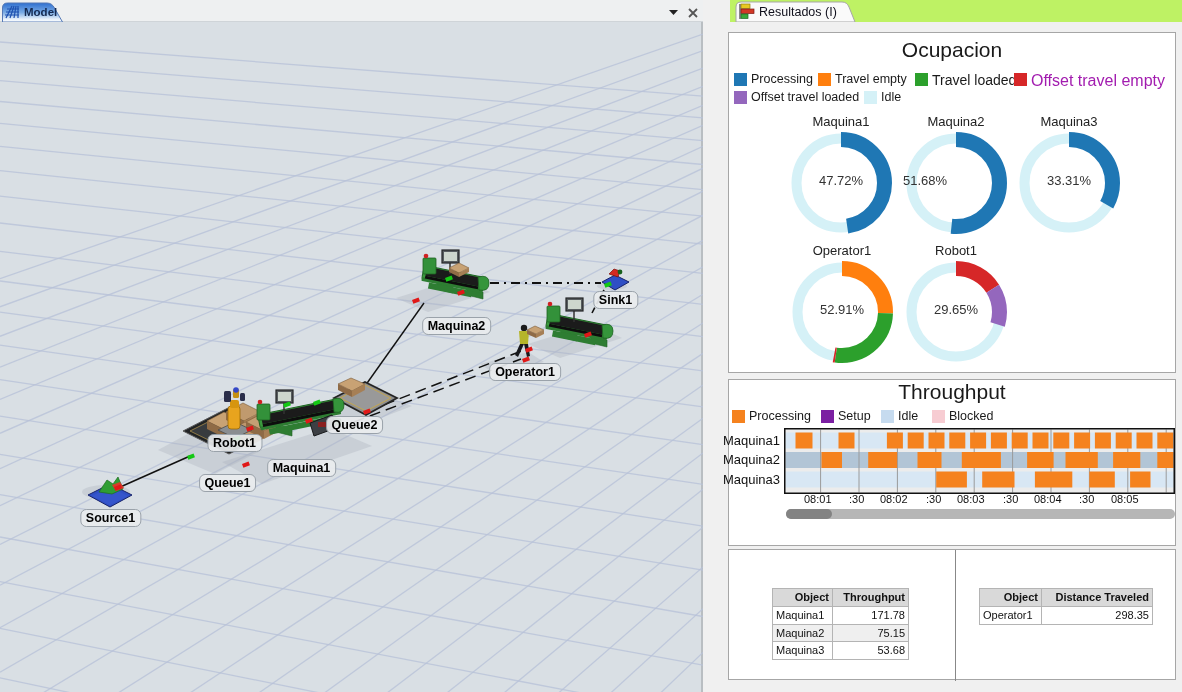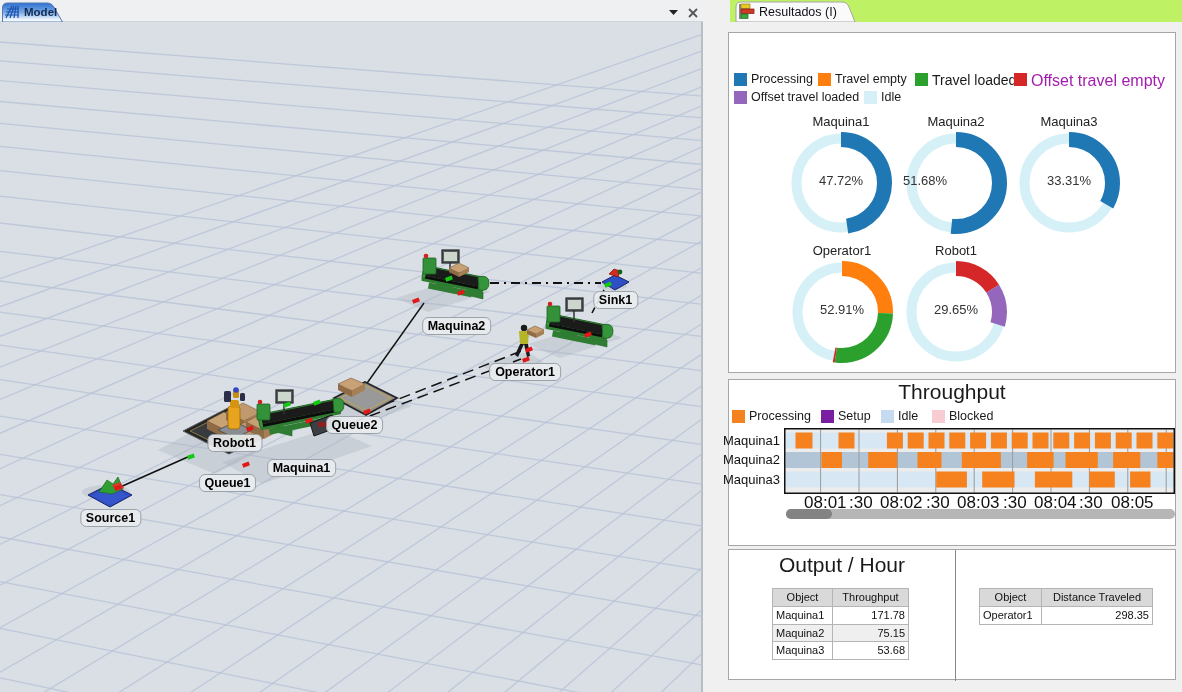--- a/index.html
+++ b/index.html
@@ -3,21 +3,21 @@
 * { margin:0; padding:0; box-sizing:border-box; }
 body { width:1182px; height:692px; font-family:"Liberation Sans",sans-serif;
        background:#f0f0f0; position:relative; overflow:hidden; }
 .lbl { position:absolute; transform:translateX(-50%); background:rgba(233,236,238,0.92);
        border:1px solid #9aa2aa; border-radius:6px; padding:1px 5px;
        font-size:12.5px; font-weight:bold; color:#000; white-space:nowrap; }
 .box { position:absolute; background:#fff; border:1px solid #a6a6a6; }
 .title { position:absolute; width:100%; text-align:center; font-size:21px; color:#1a1a1a; }
 table { border-collapse:collapse; font-size:11px; color:#111; }
 td,th { border:1px solid #b4b4b4; padding:2px 3px; line-height:12.75px; }
-th { background:#d9d9d9; font-weight:normal; text-align:center; white-space:nowrap; }
+th { background:#d9d9d9; font-weight:bold; text-align:right; white-space:nowrap; }
 td.num { text-align:right; }
 </style></head><body>
 
 <div style="position:absolute;left:0;top:0;width:703px;height:22px;background:#eef0f1;border-bottom:1px solid #cfd4d8">
   <svg width="703" height="22" style="position:absolute;left:0;top:0">
     <defs>
         <linearGradient id="tabg" x1="0" y1="0" x2="0" y2="1">
       <stop offset="0" stop-color="#2e6fd0"></stop>
           <stop offset="0.5" stop-color="#7aabe4"></stop>
       <stop offset="0.85" stop-color="#e8f1fb"></stop>
@@ -241,20 +241,21 @@
       <rect x="9" y="4" width="2" height="15" fill="#888"></rect>
       <rect x="11" y="4" width="9" height="4.5" fill="#e8c822" stroke="#907c10" stroke-width="0.7"></rect>
       <rect x="11" y="9" width="13" height="4.5" fill="#d23826" stroke="#7c1812" stroke-width="0.7"></rect>
       <rect x="11" y="14" width="7" height="4.5" fill="#3aa83a" stroke="#1c6c20" stroke-width="0.7"></rect>
     </g>
     <text x="29" y="16" font-size="12.5" fill="#10101c">Resultados (I)</text>
   </svg>
 </div>
 
 <div class="box" style="left:728px;top:32px;width:448px;height:341px">
+  <div class="title" style="top:5px">Ocupacion</div>
   <div style="position:absolute;left:5px;top:40px;width:13px;height:13px;background:#1f77b4;"></div>
     <div style="position:absolute;left:22px;top:39px;font-size:12.5px;color:#1a1a1a;white-space:nowrap">Processing</div>
   <div style="position:absolute;left:89px;top:40px;width:13px;height:13px;background:#ff7f0e;"></div>
     <div style="position:absolute;left:106px;top:39px;font-size:12.5px;color:#1a1a1a;white-space:nowrap">Travel empty</div>
   <div style="position:absolute;left:186px;top:40px;width:13px;height:13px;background:#2ca02c;"></div>
     <div style="position:absolute;left:203px;top:39px;font-size:14px;color:#1a1a1a;white-space:nowrap">Travel loaded</div>
   <div style="position:absolute;left:285px;top:40px;width:13px;height:13px;background:#d62728;"></div>
     <div style="position:absolute;left:302px;top:39px;font-size:16px;color:#a21caf;white-space:nowrap">Offset travel empty</div>
   <div style="position:absolute;left:5px;top:58px;width:13px;height:13px;background:#9467bd;"></div>
     <div style="position:absolute;left:22px;top:57px;font-size:12.5px;color:#1a1a1a;white-space:nowrap">Offset travel loaded</div>
@@ -369,39 +370,38 @@
 <rect x="327.6" y="22.5" width="27.2" height="16" fill="#f5821e"></rect>
 <rect x="371.8" y="22.5" width="16.2" height="16" fill="#f5821e"></rect>
 <rect x="150.7" y="42" width="30.7" height="16" fill="#f5821e"></rect>
 <rect x="196.7" y="42" width="32.3" height="16" fill="#f5821e"></rect>
 <rect x="249.4" y="42" width="37.4" height="16" fill="#f5821e"></rect>
 <rect x="303.8" y="42" width="25.5" height="16" fill="#f5821e"></rect>
 <rect x="344.6" y="42" width="20.4" height="16" fill="#f5821e"></rect>
     </g>
     <rect x="0.75" y="0.75" width="389.5" height="64.5" fill="none" stroke="#111" stroke-width="1.5"></rect>
   </svg>
-  <div style="position:absolute;left:56px;top:113px;width:389px;height:14px;font-size:17px;color:#111">
+  <div style="position:absolute;left:56px;top:113px;width:389px;height:14px;font-size:11px;color:#111">
     <span style="position:absolute;left:19px">08:01</span>
       <span style="position:absolute;left:64px">:30</span>
     <span style="position:absolute;left:95px">08:02</span>
       <span style="position:absolute;left:141px">:30</span>
     <span style="position:absolute;left:172px">08:03</span>
       <span style="position:absolute;left:218px">:30</span>
     <span style="position:absolute;left:249px">08:04</span>
       <span style="position:absolute;left:294px">:30</span>
     <span style="position:absolute;left:326px">08:05</span>
   </div>
   <div style="position:absolute;left:57px;top:129px;width:389px;height:10px;border-radius:5px;background:#b6b6b6">
     <div style="position:absolute;left:0;top:0;width:46px;height:10px;border-radius:5px;background:#838383"></div>
   </div>
 </div>
 
 <div class="box" style="left:728px;top:549px;width:448px;height:131px">
   <div style="position:absolute;left:226px;top:0;width:1px;height:131px;background:#888"></div>
-  <div class="title" style="left:0;width:226px;top:3px">Output / Hour</div>
   <table style="position:absolute;left:43px;top:38px">
     <tbody>
         <tr>
           <th style="width:60px">Object</th>
           <th style="width:76px">Throughput</th>
         </tr>
     <tr>
           <td>Maquina1</td>
           <td class="num">171.78</td>
         </tr>

